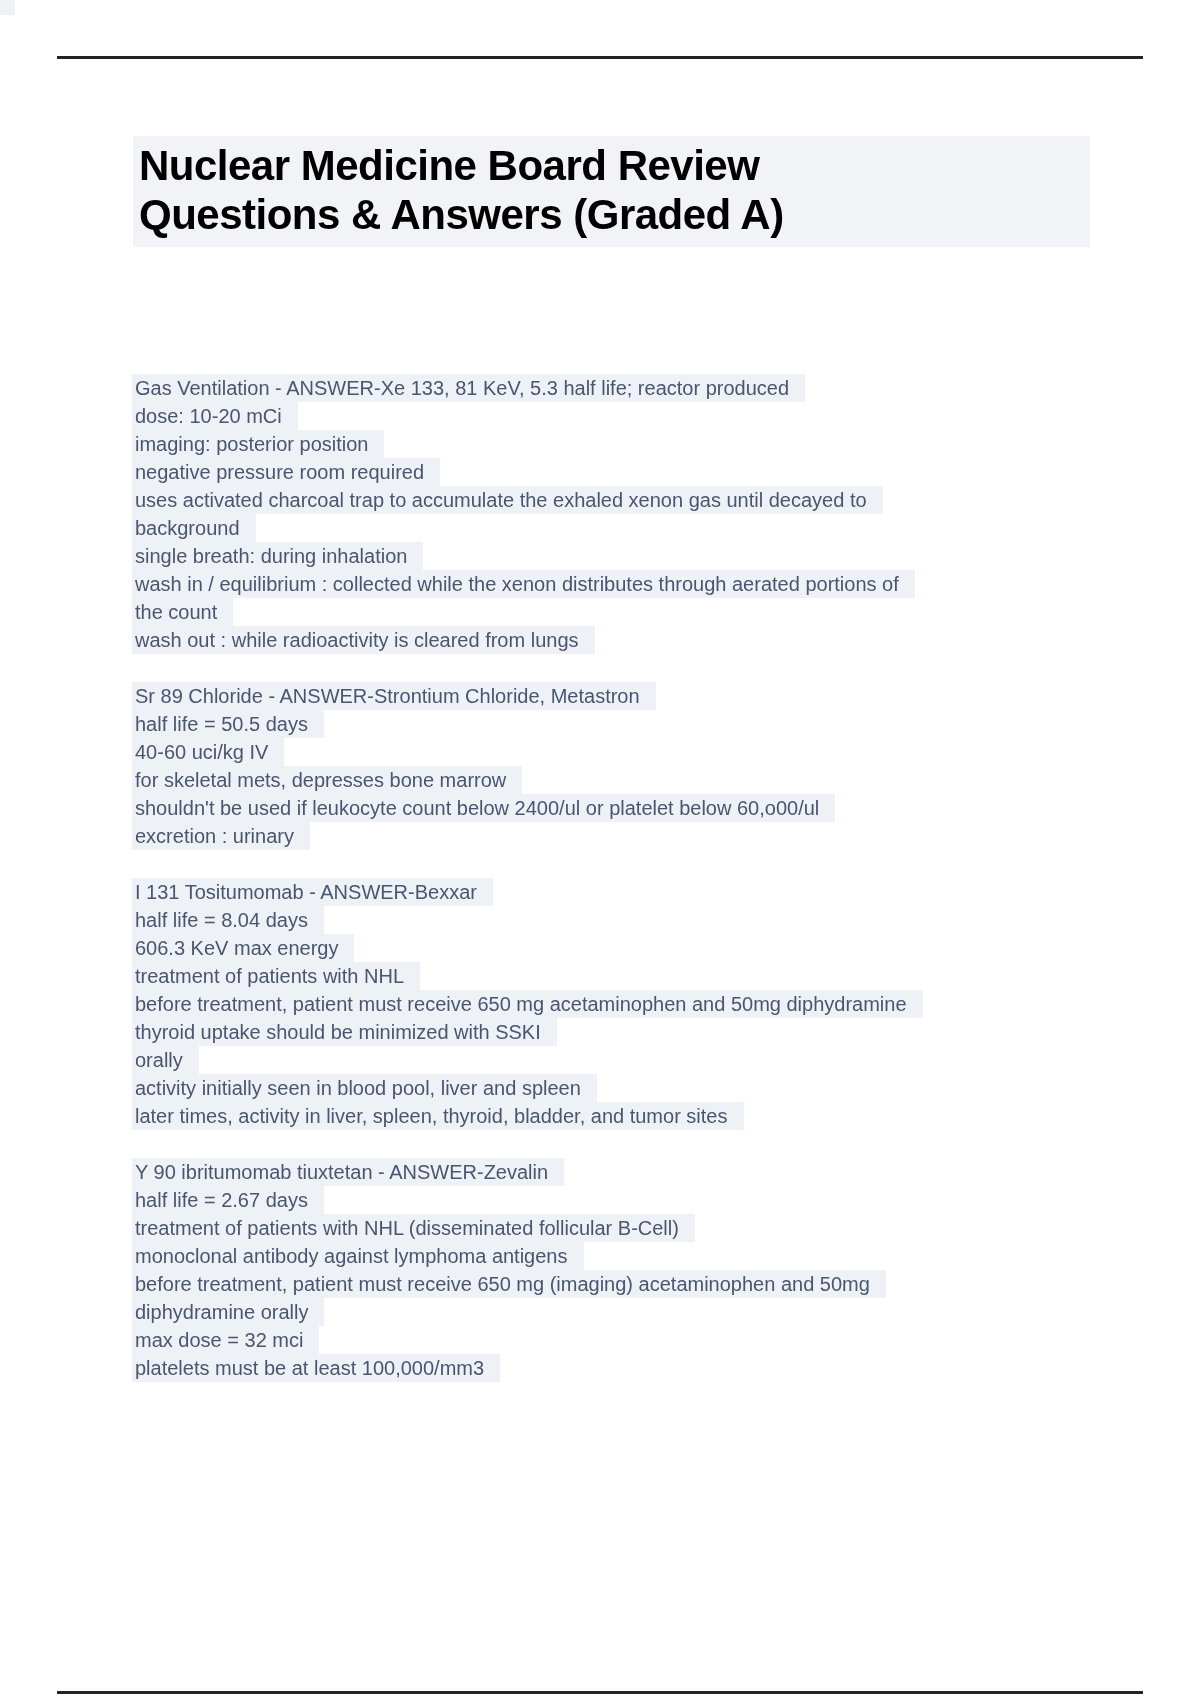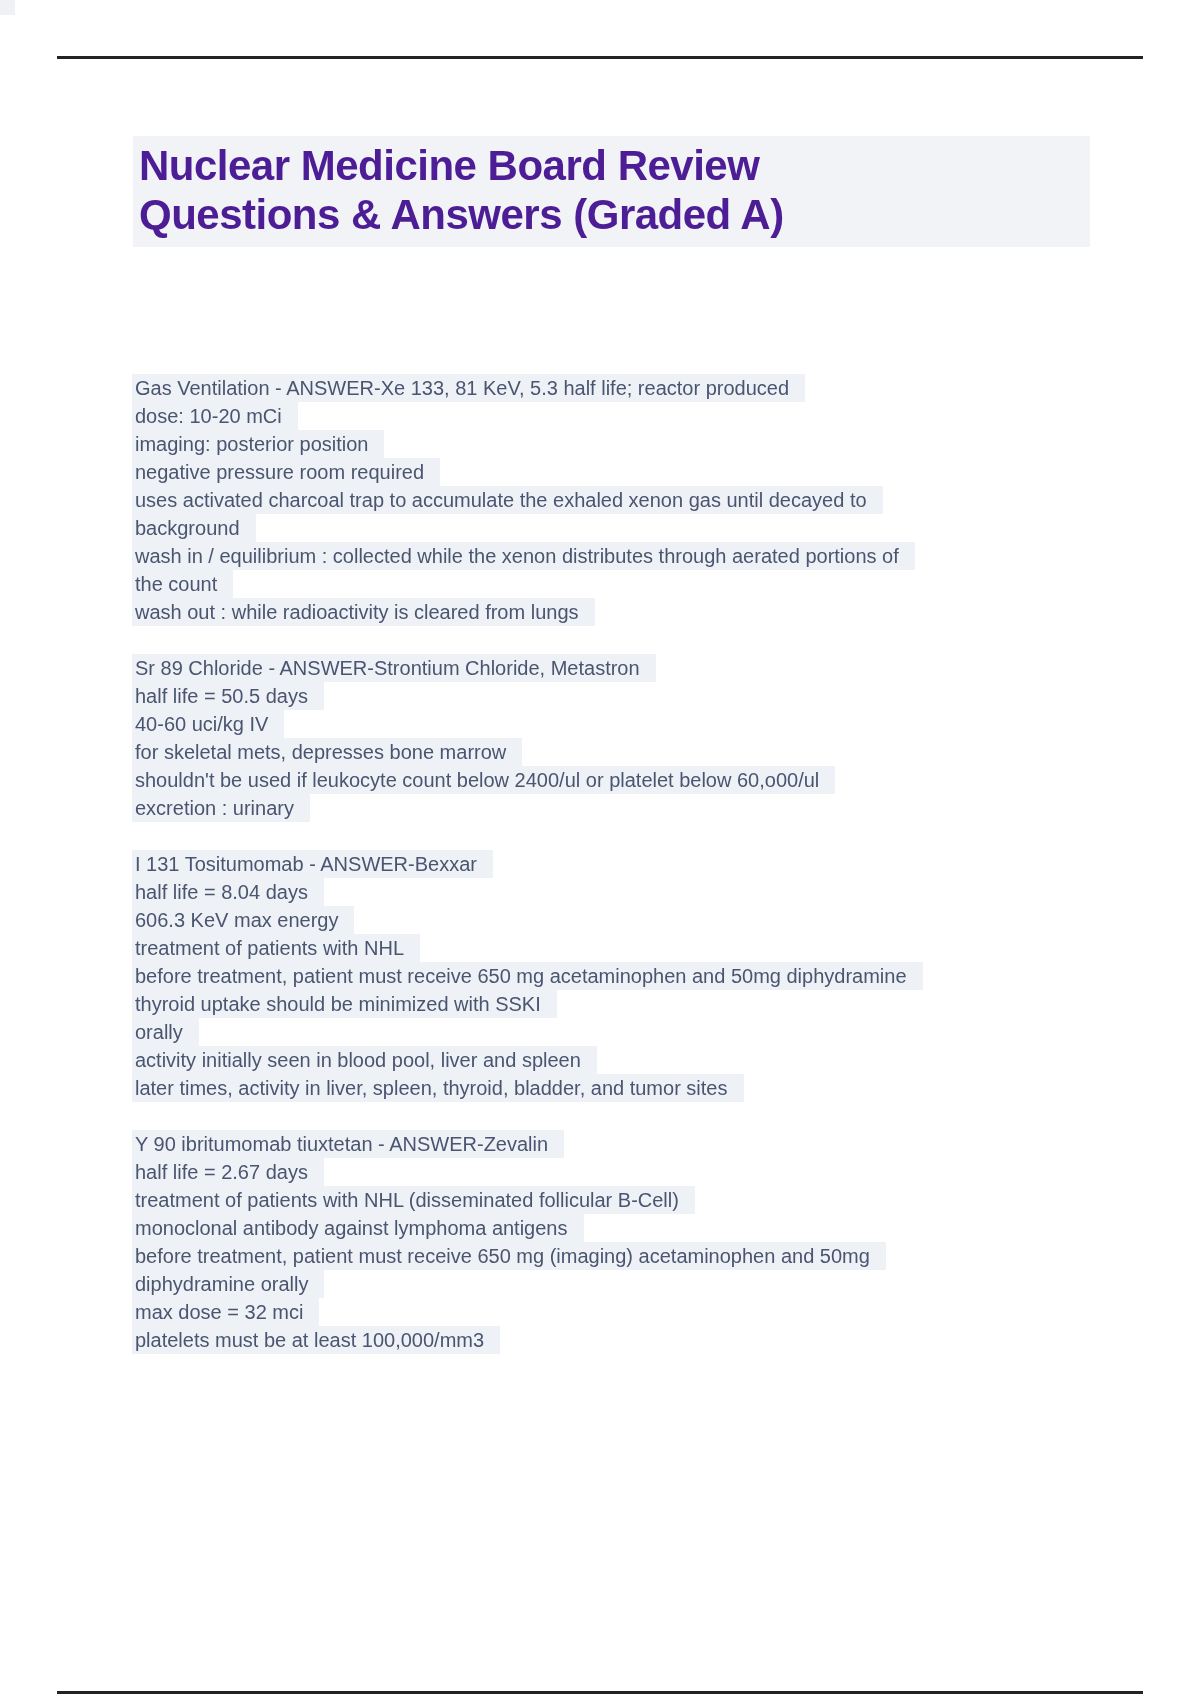--- a/index.html
+++ b/index.html
@@ -27,21 +27,21 @@
   .rule-top { top: 56px; }
   .rule-bottom { top: 1691px; }
   .title-block {
     position: absolute;
     left: 133px;
     top: 136px;
     width: 957px;
     background: #f2f3f7;
     padding: 5px 0 8px 6px;
     box-sizing: border-box;
-    color: #4c1d95;
+    color: #000000;
     font-size: 42px;
     font-weight: bold;
     line-height: 49px;
     letter-spacing: -0.5px;
   }
   .content {
     position: absolute;
     left: 135px;
     top: 358px;
     width: 900px;
@@ -69,20 +69,21 @@
 </div>
 
 <div class="content" id="content">
     <div class="para">
       <div class="text-line"><span class="hl">Gas Ventilation - ANSWER-Xe 133, 81 KeV, 5.3 half life; reactor produced</span></div>
       <div class="text-line"><span class="hl">dose: 10-20 mCi</span></div>
       <div class="text-line"><span class="hl">imaging: posterior position</span></div>
       <div class="text-line"><span class="hl">negative pressure room required</span></div>
       <div class="text-line"><span class="hl">uses activated charcoal trap to accumulate the exhaled xenon gas until decayed to</span></div>
       <div class="text-line"><span class="hl">background</span></div>
+      <div class="text-line"><span class="hl">single breath: during inhalation</span></div>
       <div class="text-line"><span class="hl">wash in / equilibrium : collected while the xenon distributes through aerated portions of</span></div>
       <div class="text-line"><span class="hl">the count</span></div>
       <div class="text-line"><span class="hl">wash out : while radioactivity is cleared from lungs</span></div>
     </div>
     <div class="para">
       <div class="text-line"><span class="hl">Sr 89 Chloride - ANSWER-Strontium Chloride, Metastron</span></div>
       <div class="text-line"><span class="hl">half life = 50.5 days</span></div>
       <div class="text-line"><span class="hl">40-60 uci/kg IV</span></div>
       <div class="text-line"><span class="hl">for skeletal mets, depresses bone marrow</span></div>
       <div class="text-line"><span class="hl">shouldn't be used if leukocyte count below 2400/ul or platelet below 60,o00/ul</span></div>

